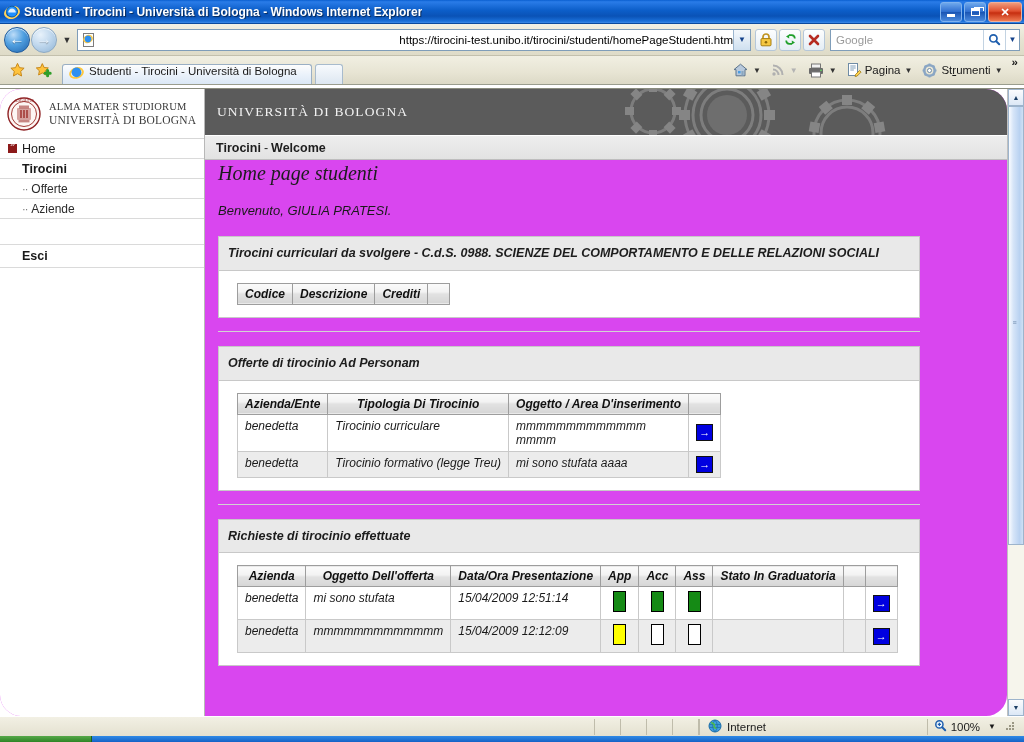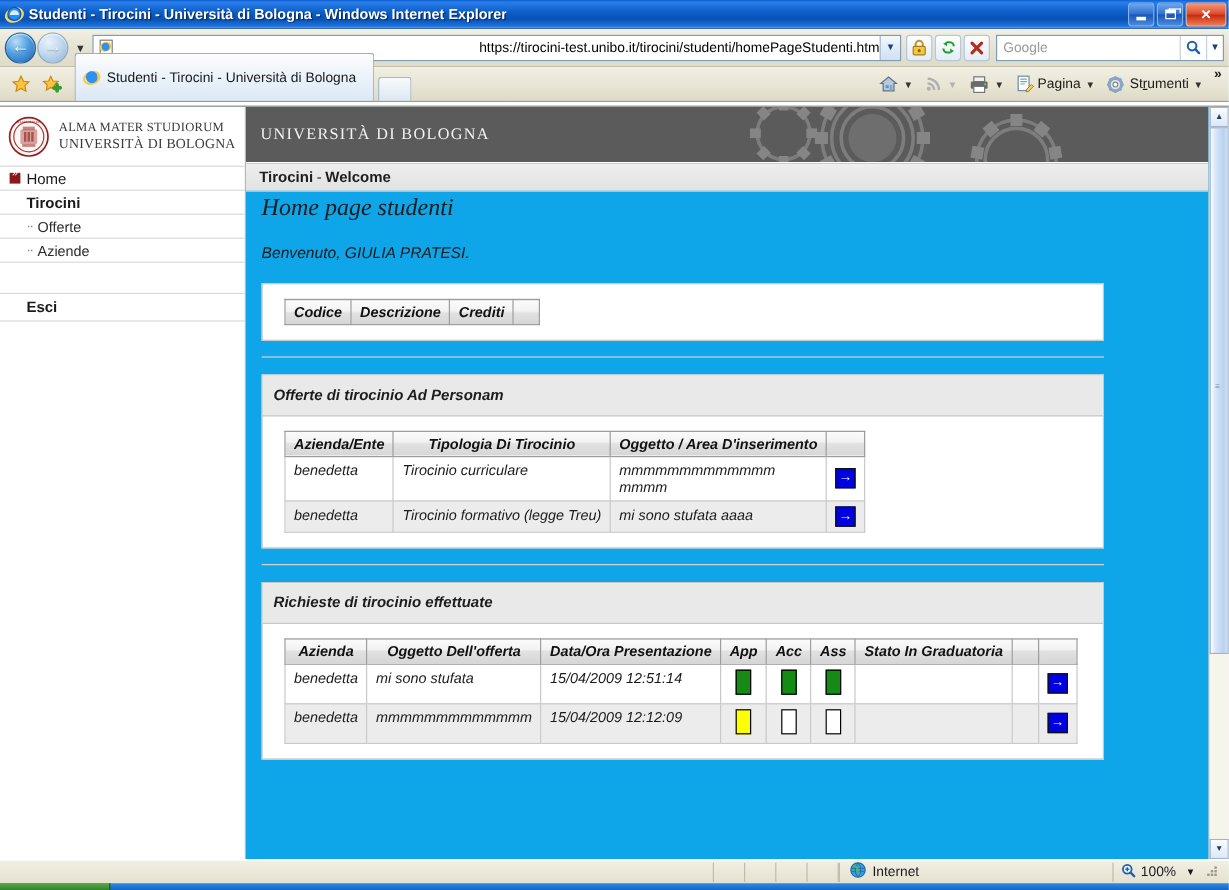--- a/index.html
+++ b/index.html
@@ -122,25 +122,25 @@
   
   #tabbar {
     height: 29px;
     background: linear-gradient(to bottom,#f1efe2,#e7e4d3 60%,#dcd9c6);
     display: flex; align-items: flex-end; padding-left: 4px;
     border-bottom: 1px solid #9a9d8e;
     position: relative;
   }
   .starbtn { width: 22px; height: 22px; margin: 0 2px 3px 2px; flex: none; display:flex; align-items:center; justify-content:center;}
   .tab {
-    height: 40px; min-width: 250px; max-width: 290px;
+    height: 20px; min-width: 250px; max-width: 290px;
     background: linear-gradient(to bottom,#fdfdfd,#eef4fb 40%,#dbe8f6);
     border: 1px solid #9aafc4; border-bottom: none;
     border-radius: 3px 3px 0 0;
-    display: flex; align-items: center; padding: 0 6px;
+    display: flex; align-items: flex-start; padding: 0 6px;
     margin-left: 6px; font-size: 11.5px; color: #1a1a1a;
   }
   .tab .favic { width: 16px; height: 16px; margin-right: 4px; flex: none; position: relative;}
   .tab .tlabel { white-space: nowrap; overflow: hidden; text-overflow: ellipsis; }
   .newtab {
     width: 28px; height: 20px; margin-left: 3px;
     background: linear-gradient(to bottom,#f7fafd,#dde7f1);
     border: 1px solid #a8bbcd; border-bottom: none; border-radius: 3px 3px 0 0;
   }
   .cmdbar { position: absolute; right: 4px; bottom: 4px; display: flex; align-items: center; }
@@ -154,21 +154,21 @@
   
   #viewport {
     position: absolute; left: 0; top: 88px; right: 0;
     height: 628px;
     background: #fff;
     border-top: 1px solid #8a8c7e;
     display: flex;
     overflow: hidden;
   }
   #page {
-    flex: 1; display: flex; background: #0ea5e9; position: relative; overflow: hidden;
+    flex: 1; display: flex; background: #d946ef; position: relative; overflow: hidden; border-radius: 21px;
   }
 
   
   #sidebar {
     width: 205px; flex: none; background: #fff;
     border-right: 1px solid #b8b8b8;
   }
   #crest {
     height: 50px; display: flex; align-items: center; padding: 4px 6px;
     border-bottom: 1px solid #d7d7d7;
@@ -584,20 +584,21 @@
         <span>Tirocini</span>
         <span class="sep">-</span>
         <span class="sub">Welcome</span>
       </div>
 
       <div id="content">
         <h1 class="pgtitle">Home page studenti</h1>
         <div class="welcome">Benvenuto, GIULIA PRATESI.</div>
 
         <div class="panel">
+          <div class="panel-head">Tirocini curriculari da svolgere - C.d.S. 0988. SCIENZE DEL COMPORTAMENTO E DELLE RELAZIONI SOCIALI</div>
           <div class="panel-body">
             <table class="grid">
               <thead>
                 <tr>
                   <th>Codice</th>
                   <th>Descrizione</th>
                   <th>Crediti</th>
                   <th class="narrow"></th>
                 </tr>
               </thead>

